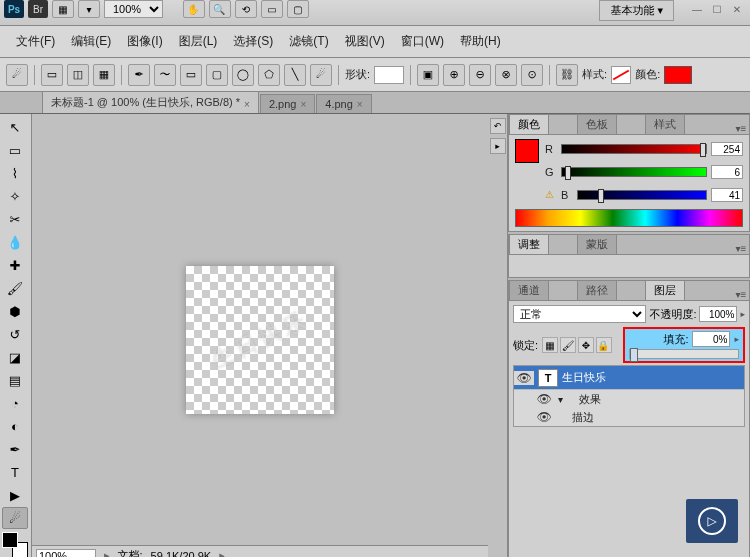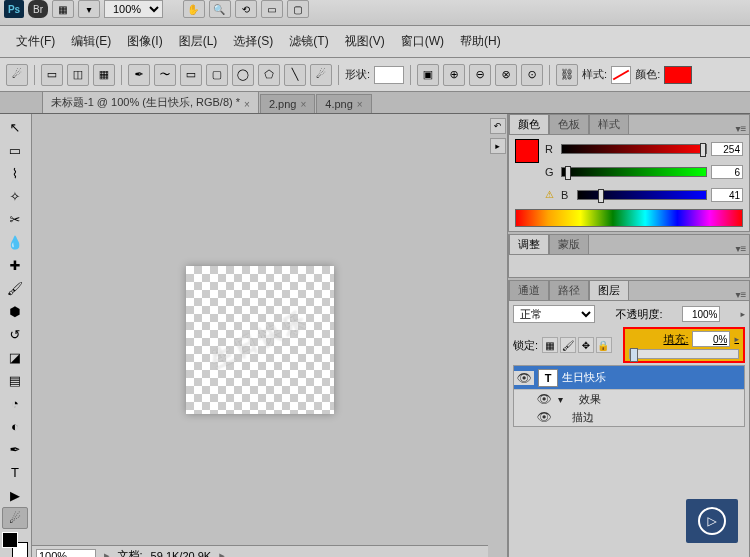--- a/index.html
+++ b/index.html
@@ -1,21 +1,21 @@
 <!DOCTYPE html>
 <html><head>
 <meta charset="utf-8">
 <style>
 * { margin: 0; padding: 0; box-sizing: border-box; font-family: "Microsoft YaHei", sans-serif; }
 body { background: #b8b8b8; width: 750px; height: 557px; overflow: hidden; position: relative; }
 
 
 .app-bar { height: 26px; background: linear-gradient(#d8d8d8,#c8c8c8); display: flex; align-items: flex-start; padding: 0 4px; border-bottom: 1px solid #888; gap: 4px; }
 .ps-icon { width: 20px; height: 18px; background: #0a2a44; color: #5bc0de; font-size: 10px; font-weight: bold; display: flex; align-items: center; justify-content: center; border-radius: 2px; }
-.br-icon { width: 20px; height: 18px; background: #333; color: #ddd; font-size: 10px; display: flex; align-items: center; justify-content: center; border-radius: 7px; }
+.br-icon { width: 20px; height: 18px; background: #333; color: #ddd; font-size: 10px; display: flex; align-items: center; justify-content: center; border-radius: 2px; }
 .tb-btn { width: 22px; height: 18px; background: #d0d0d0; border: 1px solid #999; border-radius: 2px; display: flex; align-items: center; justify-content: center; font-size: 10px; }
 .zoom-sel { font-size: 11px; padding: 1px 4px; background: #e8e8e8; border: 1px solid #999; }
 .right-tools { margin-left: auto; display: flex; align-items: center; gap: 4px; }
 .workspace-sel { font-size: 11px; padding: 2px 10px; background: #d0d0d0; border: 1px solid #999; }
 .win-btns { display: flex; gap: 2px; margin-left: 10px; }
 .win-btn { width: 18px; height: 14px; font-size: 10px; color: #666; text-align: center; }
 
 
 .menu-bar { height: 32px; background: #d8d8d8; display: flex; align-items: center; padding: 0 8px; border-bottom: 1px solid #888; gap: 0; }
 .menu-item { font-size: 12px; padding: 2px 8px; color: #222; cursor: default; }
@@ -67,21 +67,21 @@
 .status-zoom { width: 60px; background: #fff; border: 1px solid #999; padding: 0 2px; font-size: 11px; }
 
 
 .panels { width: 262px; background: #b8b8b8; display: flex; flex-direction: column; }
 .collapsed-dock { width: 20px; background: #c0c0c0; border-right: 1px solid #888; display: flex; flex-direction: column; gap: 4px; padding: 4px 2px; align-items: center; }
 .dock-icon { width: 16px; height: 16px; background: #d0d0d0; border: 1px solid #999; font-size: 9px; display: flex; align-items: center; justify-content: center; }
 .panels-right { display: flex; flex: 1; }
 .panel-stack { flex: 1; display: flex; flex-direction: column; }
 
 .panel { background: #d0d0d0; border: 1px solid #888; margin-bottom: 2px; }
-.panel-tabs { height: 20px; background: #b8b8b8; display: flex; align-items: flex-end; border-bottom: 1px solid #888; }
+.panel-tabs { height: 20px; background: #b8b8b8; display: flex; align-items: flex-end; border-bottom: 1px solid #888; gap: 28px; }
 .ptab { font-size: 11px; padding: 2px 8px; background: #a8a8a8; color: #444; border: 1px solid #888; border-bottom: none; }
 .ptab.active { background: #d0d0d0; color: #000; }
 .ptab-menu { margin-left: auto; width: 16px; text-align: center; font-size: 10px; color: #555; }
 
 
 .color-panel-body { padding: 4px 6px; }
 .color-row { display: flex; align-items: center; gap: 4px; height: 20px; }
 .color-box { width: 24px; height: 24px; background: #ff0000; border: 1px solid #000; }
 .color-letter { width: 12px; font-size: 11px; color: #222; }
 .slider-track { flex: 1; height: 10px; background: linear-gradient(to right,#000,#f00); border: 1px solid #666; position: relative; }
@@ -90,30 +90,30 @@
 .slider-thumb { position: absolute; top: -2px; width: 6px; height: 14px; background: #ddd; border: 1px solid #333; }
 .color-val { width: 32px; height: 14px; background: #fff; border: 1px solid #999; font-size: 10px; text-align: right; padding: 0 2px; }
 .warn { width: 12px; height: 12px; font-size: 10px; color: #c90; }
 .spectrum { height: 18px; margin-top: 4px; background: linear-gradient(to right, red,orange,yellow,green,cyan,blue,magenta,red); border: 1px solid #666; }
 
 
 .adj-body { height: 22px; }
 
 
 .layers-body { padding: 4px; font-size: 11px; }
-.layer-opts { display: flex; align-items: center; gap: 20px; margin-bottom: 4px; }
+.layer-opts { display: flex; align-items: center; gap: 3px; margin-bottom: 4px; }
 .blend-sel { flex: 1; background: #fff; border: 1px solid #999; font-size: 11px; height: 18px; padding: 0 2px; }
 .opac-label { font-size: 11px; }
 .opac-val { width: 38px; background: #fff; border: 1px solid #999; font-size: 10px; text-align: right; padding: 0 2px; height: 16px; }
 
 .lock-row { display: flex; align-items: center; gap: 4px; margin-bottom: 2px; }
 .lock-icons { display: flex; gap: 2px; }
 .lock-ic { width: 16px; height: 16px; background: #d8d8d8; border: 1px solid #aaa; font-size: 10px; display: flex; align-items: center; justify-content: center; }
 
-.fill-wrap { margin-left: auto; border: 2px solid #ff0000; padding: 2px 4px; display: flex; flex-direction: column; gap: 2px; background: #eab308; text-decoration: underline; }
+.fill-wrap { margin-left: auto; border: 2px solid #ff0000; padding: 2px 4px; display: flex; flex-direction: column; gap: 2px; background: #7dd3fc; }
 .fill-top { display: flex; align-items: center; gap: 4px; justify-content: flex-end; }
 .fill-slider { width: 110px; height: 10px; background: #e0e0e0; border: 1px solid #999; position: relative; }
 .fill-thumb { position: absolute; left: 0; top: -2px; width: 8px; height: 14px; background: #cde; border: 1px solid #666; }
 
 .layer-list { border: 1px solid #999; background: #d8d8d8; }
 .layer-item { display: flex; align-items: center; height: 24px; border-bottom: 1px solid #bbb; }
 .layer-item.sel { background: #3a75c4; color: #fff; }
 .vis-eye { width: 20px; text-align: center; font-size: 12px; color: #333; }
 .layer-item.sel .vis-eye { color: #333; background: #d8d8d8; }
 .layer-thumb { width: 20px; height: 18px; background: #fff; border: 1px solid #888; margin: 0 4px; display: flex; align-items: center; justify-content: center; font-size: 11px; font-weight: bold; color: #000; }
@@ -137,20 +137,28 @@
   <div class="br-icon">Br</div>
   <div class="tb-btn">▦</div>
   <div class="tb-btn">▾</div>
   <select class="zoom-sel"><option>100%</option></select>
   <div style="width:12px"></div>
   <div class="tb-btn">✋</div>
   <div class="tb-btn">🔍</div>
   <div class="tb-btn">⟲</div>
   <div class="tb-btn">▭</div>
   <div class="tb-btn">▢</div>
+  <div class="right-tools">
+    <div class="workspace-sel"><span>基本功能</span> ▾</div>
+    <div class="win-btns">
+      <div class="win-btn">—</div>
+      <div class="win-btn">☐</div>
+      <div class="win-btn">✕</div>
+    </div>
+  </div>
 </div>
 
 <div class="menu-bar">
   <div class="menu-item">文件(F)</div>
   <div class="menu-item">编辑(E)</div>
   <div class="menu-item">图像(I)</div>
   <div class="menu-item">图层(L)</div>
   <div class="menu-item">选择(S)</div>
   <div class="menu-item">滤镜(T)</div>
   <div class="menu-item">视图(V)</div>

